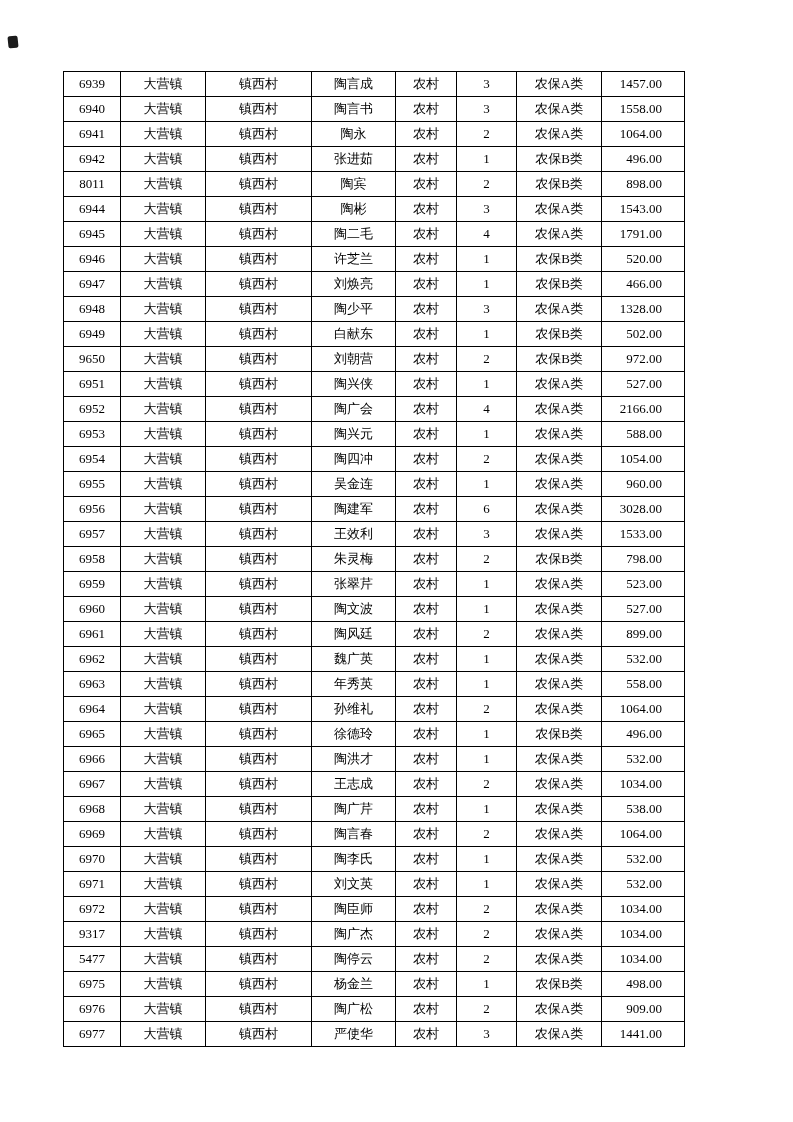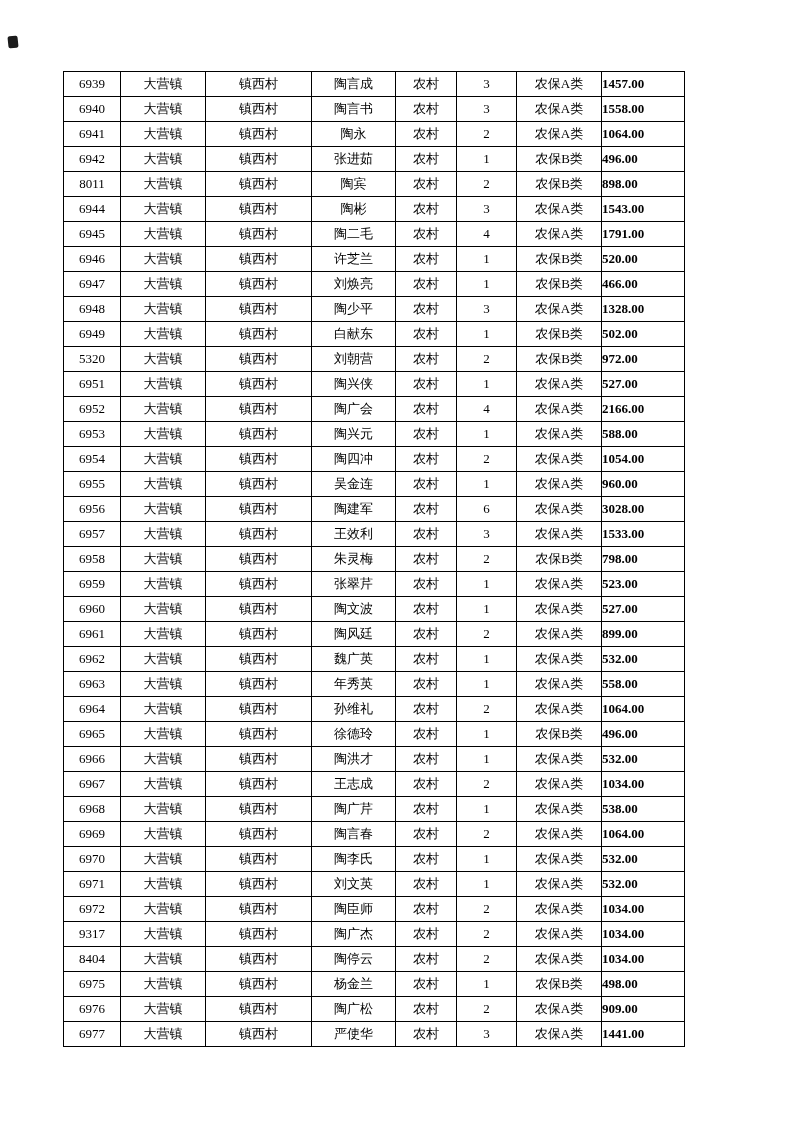--- a/index.html
+++ b/index.html
@@ -47,23 +47,22 @@
   }
   col.c-seq      { width: 57px; }
   col.c-town     { width: 85px; }
   col.c-village  { width: 106px; }
   col.c-name     { width: 84px; }
   col.c-type     { width: 61px; }
   col.c-persons  { width: 60px; }
   col.c-category { width: 85px; }
   col.c-amount   { width: 83px; }
   .data-table td.col-amount {
-    text-align: left;
+    text-align: right;
     padding-right: 22px;
-    font-weight: bold;
   }
 </style>
 </head>
 <body>
 
 <div class="page">
   <div class="stray-mark"></div>
   <table class="data-table">
     <colgroup>
       <col class="c-seq">
@@ -180,21 +179,21 @@
           <td class="col-seq">6949</td>
           <td class="col-town">大营镇</td>
           <td class="col-village">镇西村</td>
           <td class="col-name">白献东</td>
           <td class="col-type">农村</td>
           <td class="col-persons">1</td>
           <td class="col-category">农保B类</td>
           <td class="col-amount">502.00</td>
         </tr>
         <tr>
-          <td class="col-seq">5320</td>
+          <td class="col-seq">9650</td>
           <td class="col-town">大营镇</td>
           <td class="col-village">镇西村</td>
           <td class="col-name">刘朝营</td>
           <td class="col-type">农村</td>
           <td class="col-persons">2</td>
           <td class="col-category">农保B类</td>
           <td class="col-amount">972.00</td>
         </tr>
         <tr>
           <td class="col-seq">6951</td>
@@ -420,21 +419,21 @@
           <td class="col-seq">9317</td>
           <td class="col-town">大营镇</td>
           <td class="col-village">镇西村</td>
           <td class="col-name">陶广杰</td>
           <td class="col-type">农村</td>
           <td class="col-persons">2</td>
           <td class="col-category">农保A类</td>
           <td class="col-amount">1034.00</td>
         </tr>
         <tr>
-          <td class="col-seq">8404</td>
+          <td class="col-seq">5477</td>
           <td class="col-town">大营镇</td>
           <td class="col-village">镇西村</td>
           <td class="col-name">陶停云</td>
           <td class="col-type">农村</td>
           <td class="col-persons">2</td>
           <td class="col-category">农保A类</td>
           <td class="col-amount">1034.00</td>
         </tr>
         <tr>
           <td class="col-seq">6975</td>

